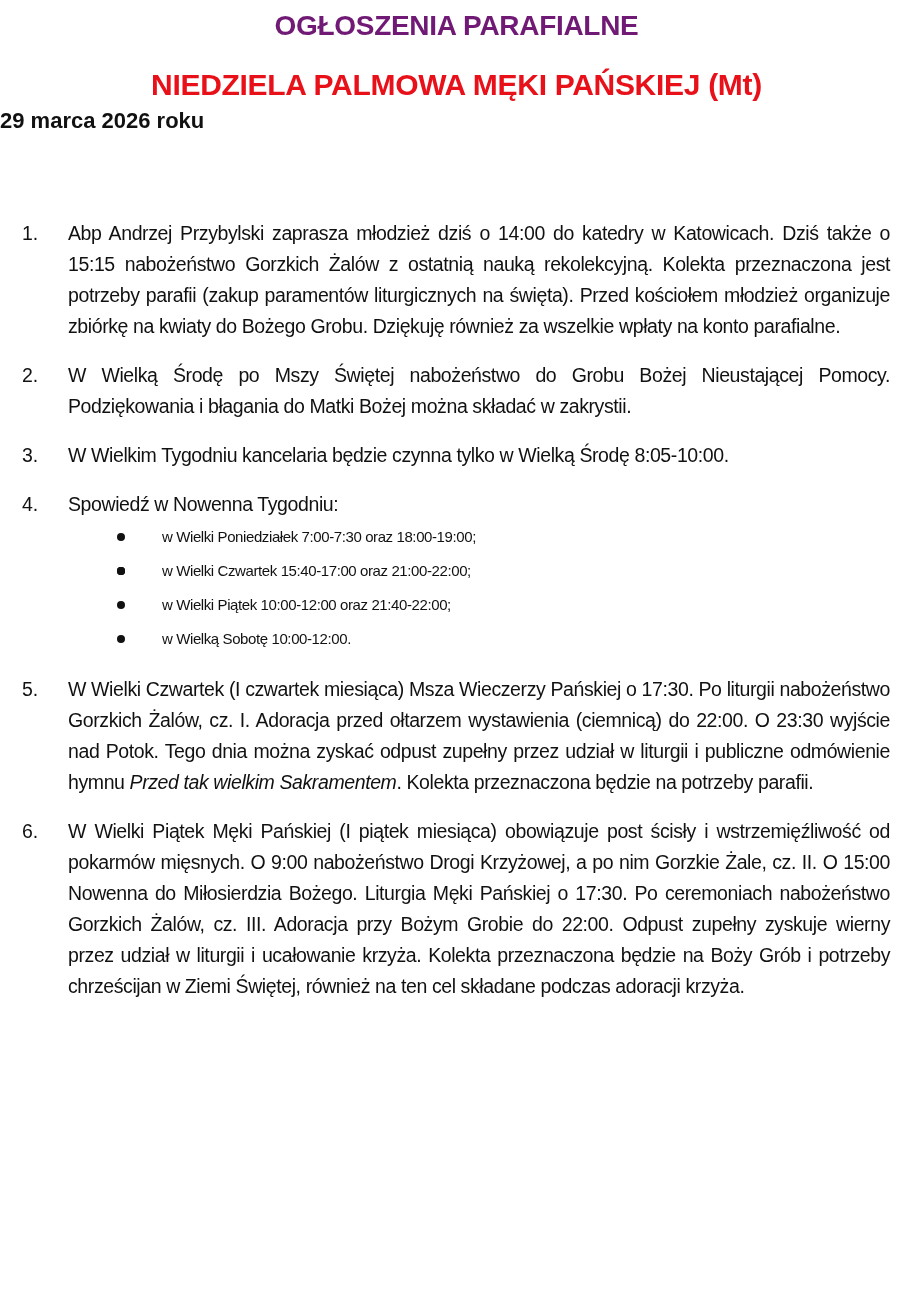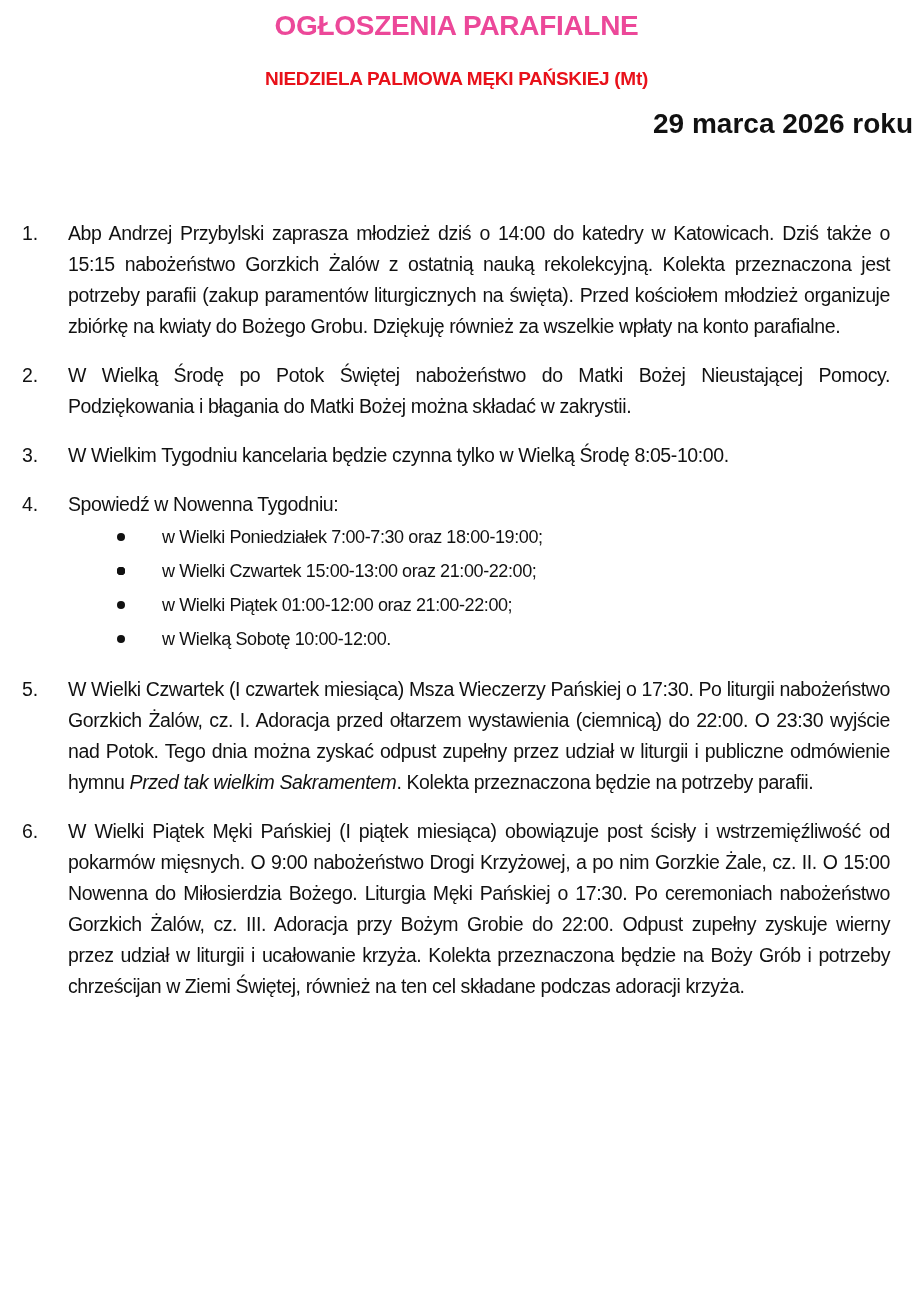--- a/index.html
+++ b/index.html
@@ -6,30 +6,30 @@
   body {
     width: 913px; height: 1291px; overflow: hidden;
     font-family: "Liberation Sans", sans-serif;
     color: #111111;
     position: relative;
   }
   .header { text-align: center; }
   .title {
     position: absolute; left: 0; right: 0; top: 10px;
     font-size: 28px; font-weight: bold; letter-spacing: -0.3px;
-    text-align: center; color: #ec4899;
+    text-align: center; color: #701a75;
   }
   .subtitle {
     position: absolute; left: 0; right: 0; top: 68px;
-    font-size: 19px; font-weight: bold; text-align: center;
+    font-size: 30px; font-weight: bold; text-align: center;
     color: #e8111a; letter-spacing: -0.3px;
   }
   .date {
     position: absolute; left: 0; right: 0; top: 108px;
-    font-size: 28px; font-weight: bold; text-align: right; color: #111;
+    font-size: 22px; font-weight: bold; text-align: left; color: #111;
   }
   .list {
     position: absolute; left: 0; top: 218px; width: 913px;
   }
   .item {
     position: relative;
     margin-bottom: 18px;
     font-size: 19.5px;
     line-height: 31px;
   }
@@ -37,21 +37,21 @@
     position: absolute; left: 22px; top: 0;
   }
   .text {
     margin-left: 68px; margin-right: 23px;
     text-align: justify;
     letter-spacing: -0.4px;
   }
   .text em { font-style: italic; margin-top: 20px; }
   .bullets { margin: 0; padding: 0; list-style: none; }
   .bullet {
-    position: relative; font-size: 18px; line-height: 34px;
+    position: relative; font-size: 15px; line-height: 34px;
     letter-spacing: -0.4px;
   }
   .bullet .dot {
     position: absolute; left: 117px; top: 13px;
     width: 8px; height: 8px; border-radius: 50%; background: #111;
   }
   .bullet .btext { margin-left: 162px; }
 </style>
 </head>
 <body>
@@ -64,37 +64,37 @@
 
 <div class="list">
 
   <div class="item">
     <span class="num">1.</span>
     <div class="text">Abp Andrzej Przybylski zaprasza młodzież dziś o 14:00 do katedry w Katowicach. Dziś także o 15:15 nabożeństwo Gorzkich Żalów z ostatnią nauką rekolekcyjną. Kolekta przeznaczona jest potrzeby parafii (zakup paramentów liturgicznych na święta). Przed kościołem młodzież organizuje zbiórkę na kwiaty do Bożego Grobu. Dziękuję również za wszelkie wpłaty na konto parafialne.</div>
   </div>
 
   <div class="item">
     <span class="num">2.</span>
-    <div class="text">W Wielką Środę po Potok Świętej nabożeństwo do Matki Bożej Nieustającej Pomocy. Podziękowania i błagania do Matki Bożej można składać w zakrystii.</div>
+    <div class="text">W Wielką Środę po Mszy Świętej nabożeństwo do Grobu Bożej Nieustającej Pomocy. Podziękowania i błagania do Matki Bożej można składać w zakrystii.</div>
   </div>
 
   <div class="item">
     <span class="num">3.</span>
     <div class="text">W Wielkim Tygodniu kancelaria będzie czynna tylko w Wielką Środę 8:05-10:00.</div>
   </div>
 
   <div class="item">
     <span class="num">4.</span>
     <div class="text">Spowiedź w Nowenna Tygodniu:</div>
     <ul class="bullets">
       <li class="bullet"><span class="dot"></span><span class="btext">w Wielki Poniedziałek 7:00-7:30 oraz 18:00-19:00;</span></li>
       <li class="bullet"><span class="dot"></span></li>
       <li class="bullet"><span class="dot"></span></li>
-      <li class="bullet"><span class="dot"></span><span class="btext">w Wielki Czwartek 15:00-13:00 oraz 21:00-22:00;</span></li>
-      <li class="bullet"><span class="dot"></span><span class="btext">w Wielki Piątek 01:00-12:00 oraz 21:00-22:00;</span></li>
+      <li class="bullet"><span class="dot"></span><span class="btext">w Wielki Czwartek 15:40-17:00 oraz 21:00-22:00;</span></li>
+      <li class="bullet"><span class="dot"></span><span class="btext">w Wielki Piątek 10:00-12:00 oraz 21:40-22:00;</span></li>
       <li class="bullet"><span class="dot"></span><span class="btext">w Wielką Sobotę 10:00-12:00.</span></li>
     </ul>
   </div>
 
   <div class="item">
     <span class="num">5.</span>
     <div class="text"><span>W Wielki Czwartek (I czwartek miesiąca) Msza Wieczerzy Pańskiej o 17:30. Po liturgii nabożeństwo Gorzkich Żalów, cz. I. Adoracja przed ołtarzem wystawienia (ciemnicą) do 22:00. O 23:30 wyjście nad Potok. Tego dnia można zyskać odpust zupełny przez udział w liturgii i publiczne odmówienie hymnu </span><em>Przed tak wielkim Sakramentem</em><span>. Kolekta przeznaczona będzie na potrzeby parafii.</span></div>
   </div>
 
   <div class="item">

